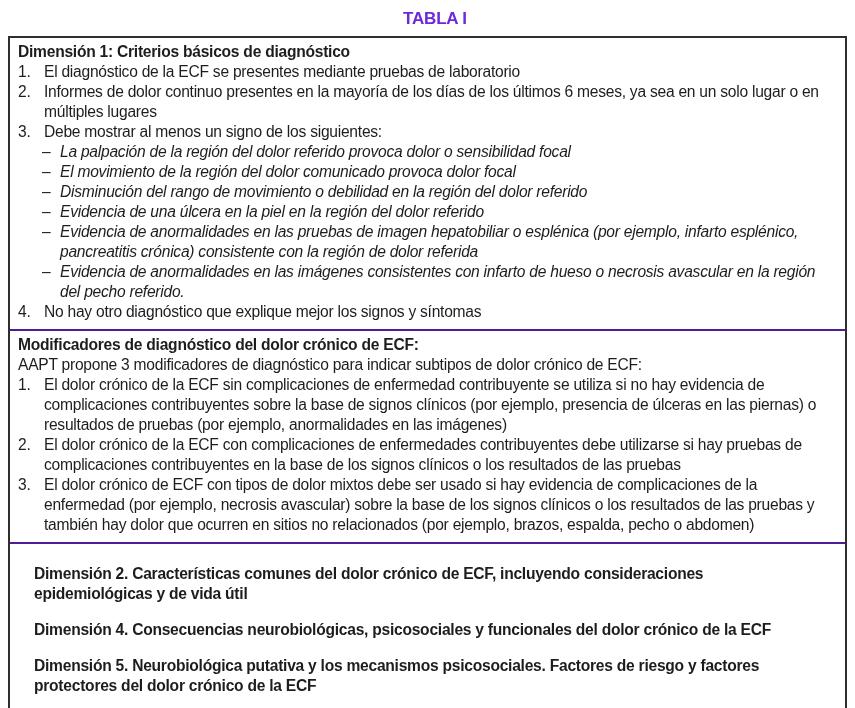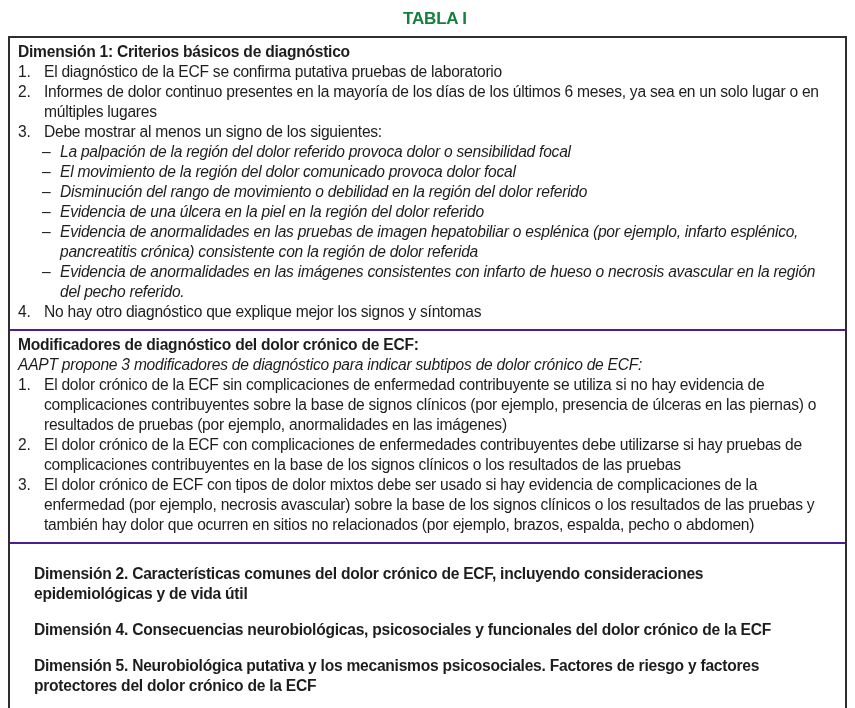--- a/index.html
+++ b/index.html
@@ -17,21 +17,21 @@
   .page {
     width: 855px;
     height: 708px;
     box-sizing: border-box;
     padding-top: 9px;
   }
 
   
   .title-block {
     text-align: center;
-    color: #15803d;
+    color: #6d28d9;
     font-weight: 700;
     letter-spacing: -0.2px;
     padding-left: 15px;
   }
   .title-number {
     font-size: 17px;
     line-height: 20px;
     margin-bottom: 6px;
   }
   .title-caption {
@@ -53,21 +53,20 @@
     line-height: 20px;
     letter-spacing: -0.25px;
   }
   .cell + .cell {
     border-top: 2px solid #4c1d95;
   }
   .sec-heading {
     font-weight: 700;
   }
   .note-italic {
-    font-style: italic;
   }
 
   
   .oli {
     display: flex;
     align-items: flex-start;
   }
   .oli .num {
     flex: 0 0 26px;
   }
@@ -105,21 +104,21 @@
     <div class="title-number">TABLA I</div>
   </div>
 
   <div class="criteria-table">
 
     <section class="cell">
       <div class="sec-heading">Dimensión 1: Criterios básicos de diagnóstico</div>
 
       <div class="oli">
         <span class="num">1.</span>
-        <span class="body">El diagnóstico de la ECF se confirma putativa pruebas de laboratorio</span>
+        <span class="body">El diagnóstico de la ECF se presentes mediante pruebas de laboratorio</span>
       </div>
 
       <div class="oli">
         <span class="num">2.</span>
         <span class="body">Informes de dolor continuo presentes en la mayoría de los días de los últimos 6 meses, ya sea en un solo lugar o en múltiples lugares</span>
       </div>
 
       <div class="oli">
         <span class="num">3.</span>
         <span class="body">Debe mostrar al menos un signo de los siguientes:</span>

